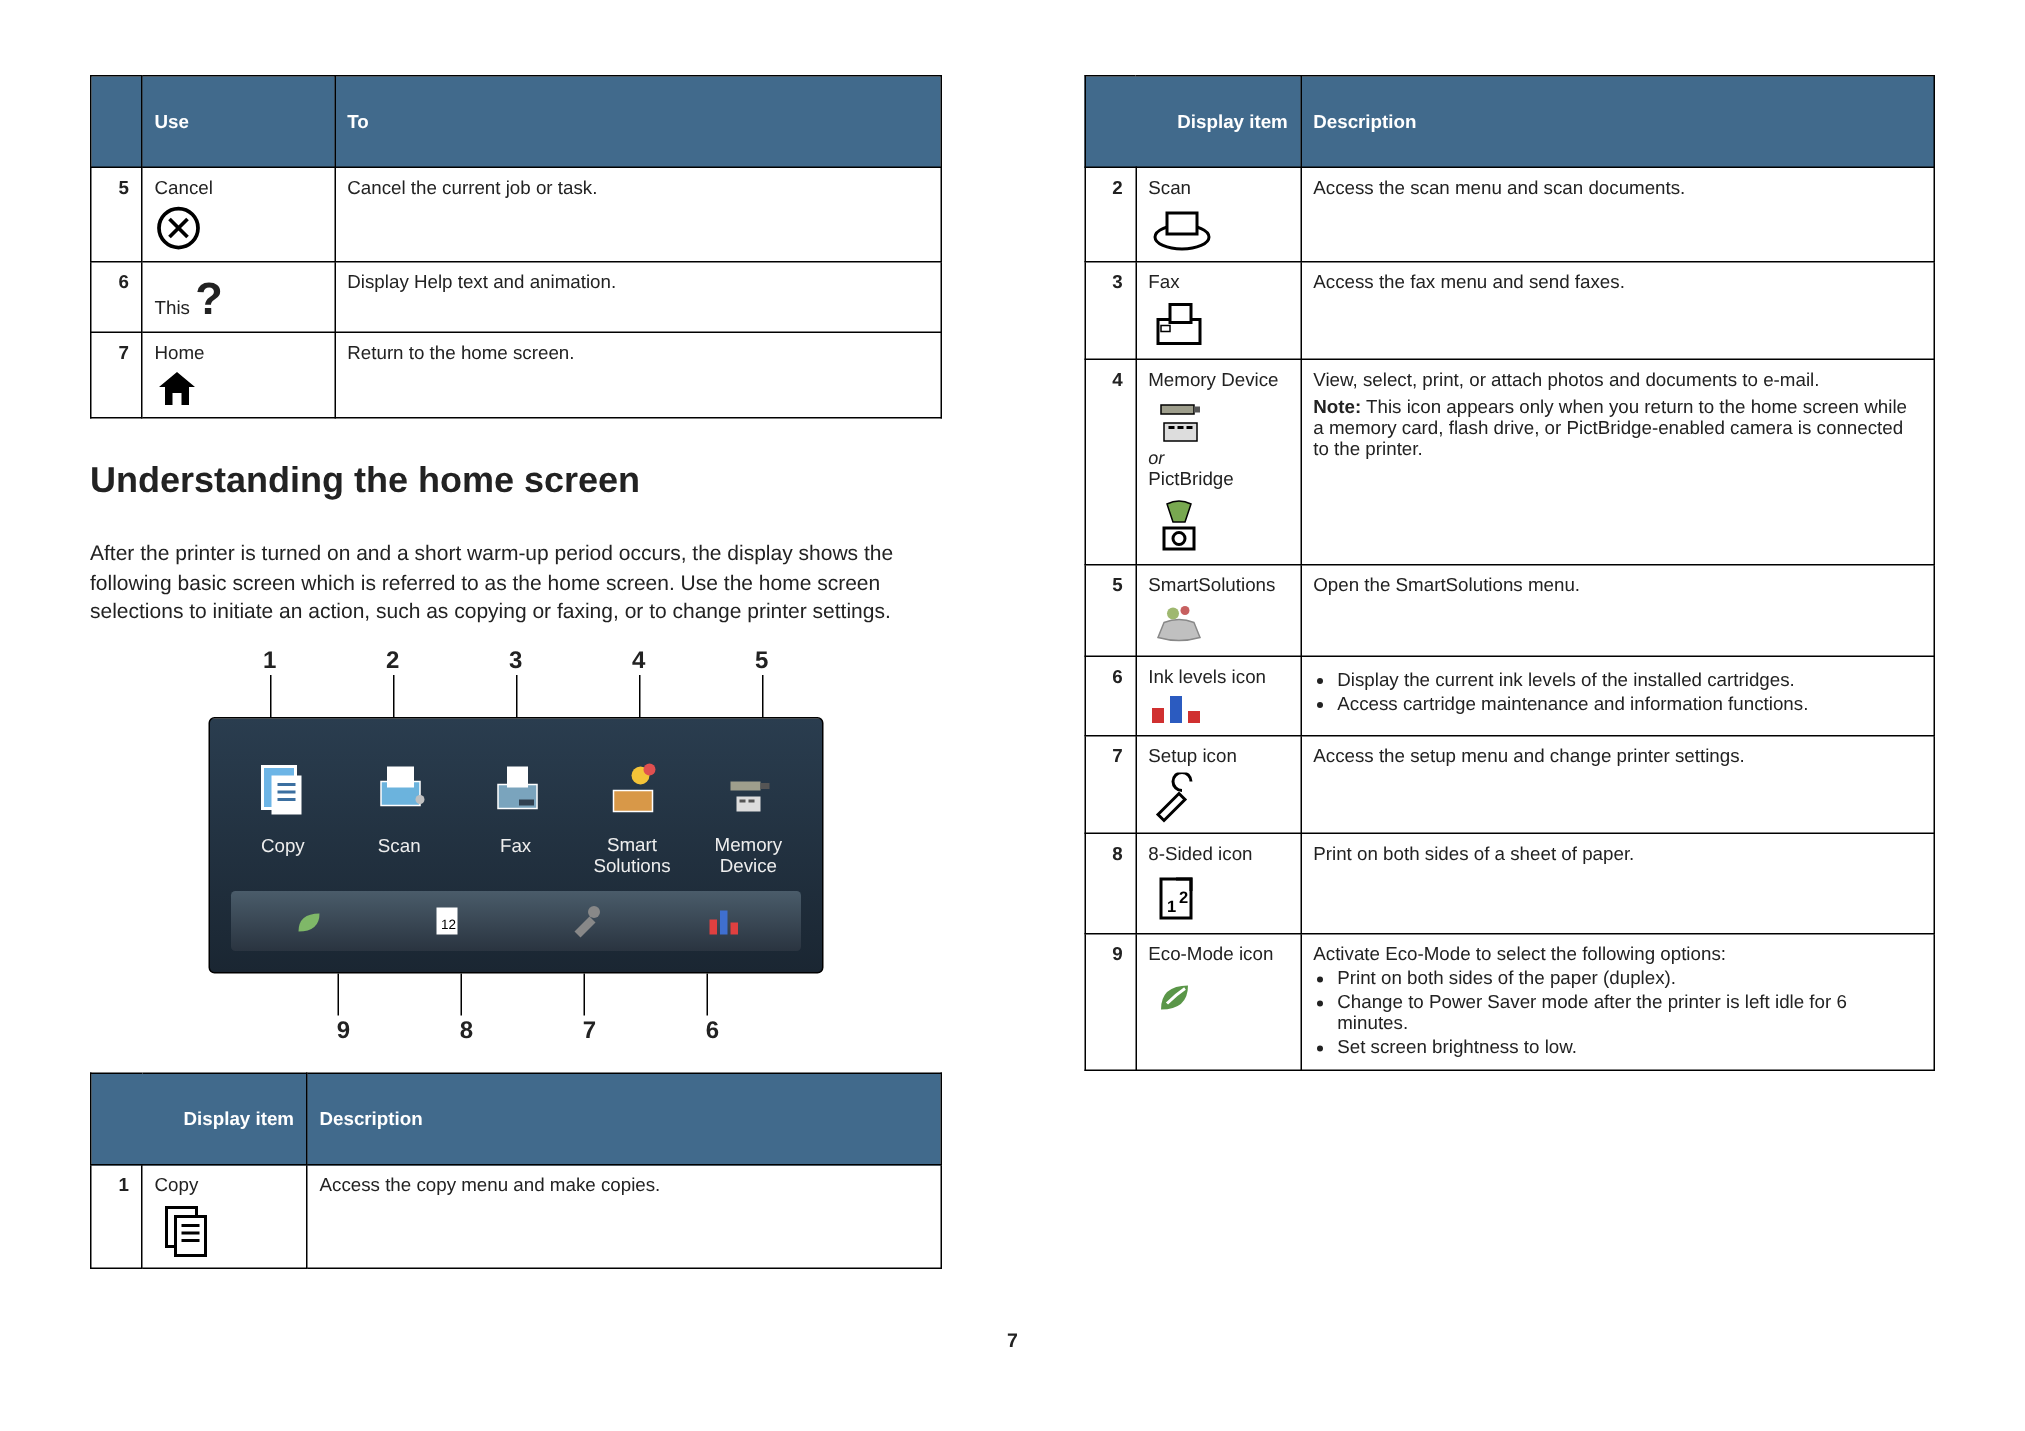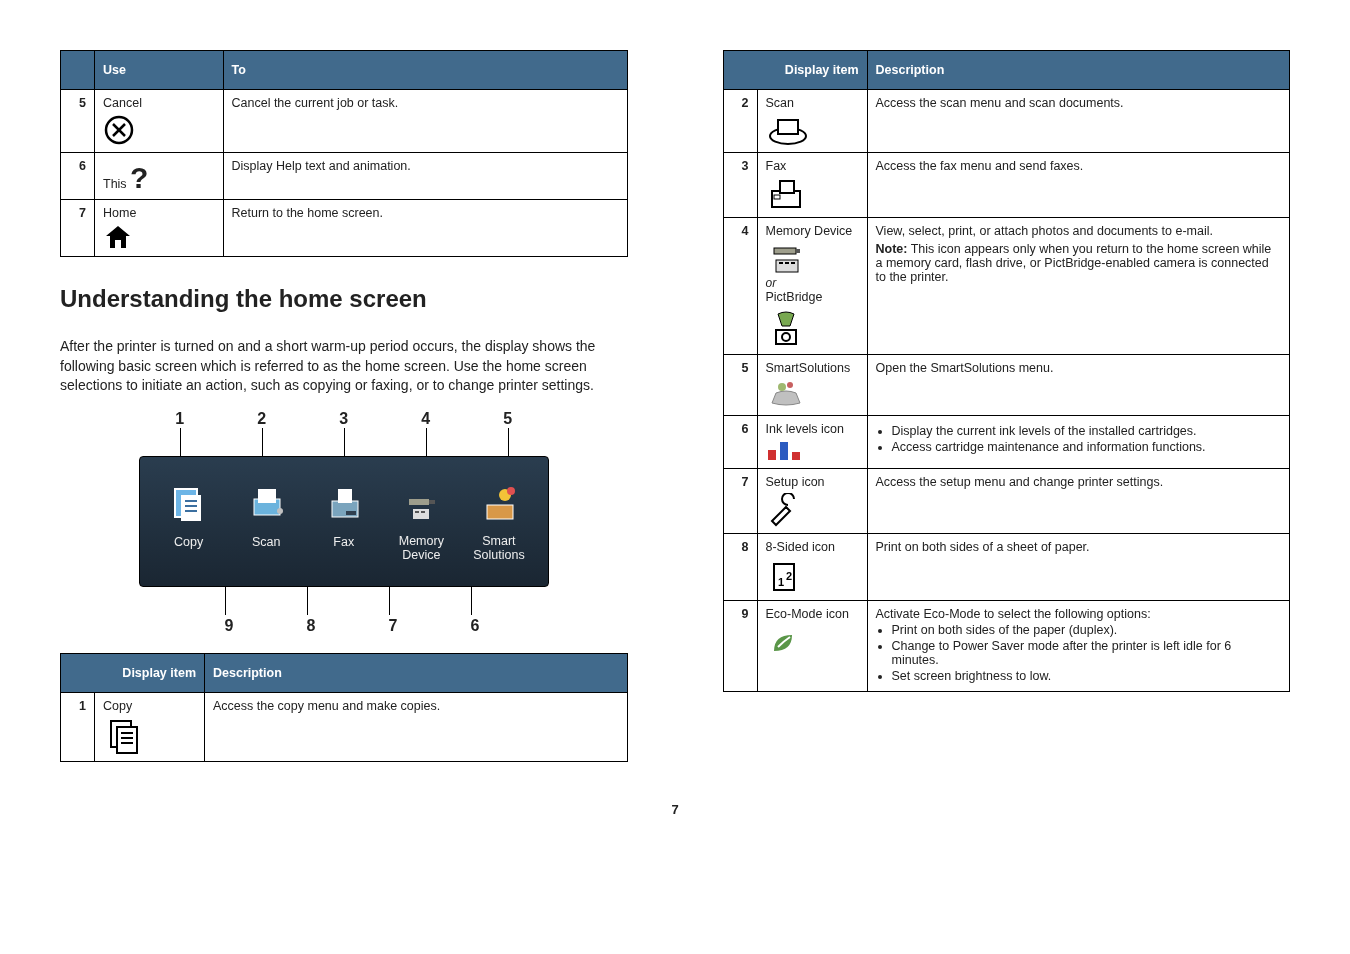--- a/index.html
+++ b/index.html
@@ -23,21 +23,21 @@
     width: 100%;
   }
   table, th, td {
     border: 1px solid #000;
   }
   th {
     background: #416a8c;
     color: #fff;
     text-align: left;
     font-weight: 600;
-    padding: 12px 8px;
+    padding: 23px 8px;
     font-size: 12.5px;
   }
   td {
     padding: 6px 8px;
     vertical-align: top;
   }
   .num-cell {
     text-align: right;
     font-weight: bold;
     width: 34px;
@@ -224,39 +224,57 @@
                   <rect x="10" y="20" width="26" height="16" fill="#7aa4bd" stroke="#fff"></rect>
                   <rect x="16" y="8" width="14" height="14" fill="#fff"></rect>
                   <rect x="24" y="30" width="10" height="4" fill="#304050"></rect>
                 </svg>
               </div>
             <div class="tlabel">Fax</div>
           </div>
           <div class="tile">
             <div class="tbox">
                 <svg width="44" height="44">
+                  <circle cx="28" cy="14" r="6" fill="#f3c338"></circle>
+                  <circle cx="34" cy="10" r="4" fill="#e05050"></circle>
+                  <rect x="10" y="24" width="26" height="14" fill="#d89848" stroke="#fff"></rect>
+                </svg>
+              </div>
+            <div class="tlabel" style="line-height:1.1">Smart<br>Solutions</div>
+          </div>
+          <div class="tile">
+            <div class="tbox">
+                <svg width="44" height="44">
                   <rect x="10" y="18" width="20" height="6" fill="#9e9e8c"></rect>
                   <rect x="30" y="19" width="6" height="4" fill="#555"></rect>
                   <rect x="14" y="28" width="16" height="10" fill="#ddd"></rect>
                   <rect x="16" y="30" width="4" height="2" fill="#555"></rect>
                   <rect x="22" y="30" width="4" height="2" fill="#555"></rect>
                 </svg>
               </div>
             <div class="tlabel" style="line-height:1.1">Memory<br>Device</div>
           </div>
-          <div class="tile">
-            <div class="tbox">
-                <svg width="44" height="44">
-                  <circle cx="28" cy="14" r="6" fill="#f3c338"></circle>
-                  <circle cx="34" cy="10" r="4" fill="#e05050"></circle>
-                  <rect x="10" y="24" width="26" height="14" fill="#d89848" stroke="#fff"></rect>
-                </svg>
-              </div>
-            <div class="tlabel" style="line-height:1.1">Smart<br>Solutions</div>
-          </div>
+        </div>
+        <div class="bottom-bar">
+          <svg width="26" height="26">
+              <path d="M6 20 Q6 8 20 8 Q20 20 6 20" fill="#7fb868"></path>
+            </svg>
+          <svg width="26" height="26">
+              <rect x="6" y="4" width="14" height="18" fill="#fff"></rect>
+              <text x="9" y="18" font-size="9" fill="#000">12</text>
+            </svg>
+          <svg width="26" height="26">
+              <path d="M6 20 L16 10 L20 14 L10 24 Z" fill="#888"></path>
+              <circle cx="19" cy="7" r="4" fill="#888"></circle>
+            </svg>
+          <svg width="26" height="26">
+              <rect x="4" y="12" width="5" height="10" fill="#e04040"></rect>
+              <rect x="11" y="6" width="5" height="16" fill="#3f6fd0"></rect>
+              <rect x="18" y="14" width="5" height="8" fill="#e04040"></rect>
+            </svg>
         </div>
       </div>
       <div class="hs-lines-bottom">
         <div class="vline" style="left:21%"></div>
         <div class="vline" style="left:41%"></div>
         <div class="vline" style="left:61%"></div>
         <div class="vline" style="left:81%"></div>
       </div>
       <div class="hs-labels-bottom">
         <span style="width:12%"></span>

